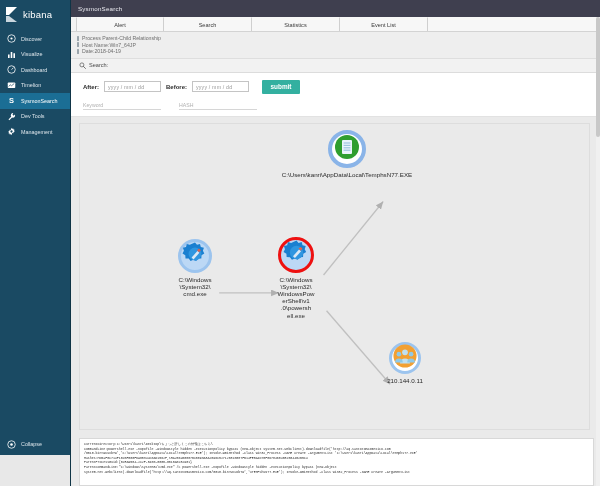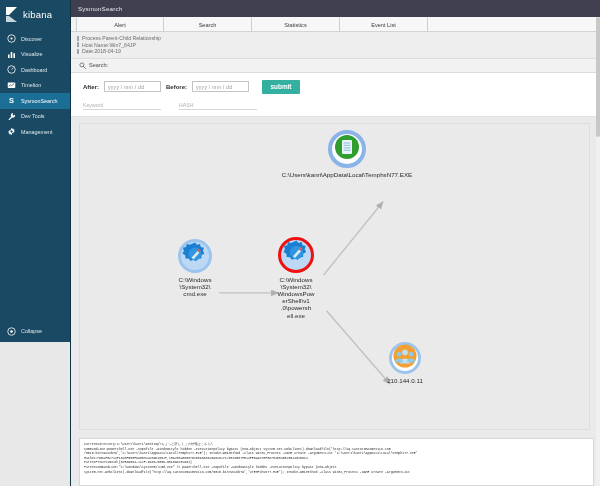--- a/index.html
+++ b/index.html
@@ -6,21 +6,21 @@
   html, body {
     width: 600px; height: 486px;
     font-family: "Liberation Sans", sans-serif;
     background: #e8e8e8;
     overflow: hidden;
   }
   #app { position: relative; width: 600px; height: 486px; display: flex; }
 
   
   #sidebar {
-    width: 70px; height: 342px;
+    width: 70px; height: 455px;
     background: #1a4a63;
     display: flex; flex-direction: column;
     flex: 0 0 70px;
     position: relative;
   }
   .logo-row {
     height: 29px; display: flex; align-items: center;
     padding-left: 6px; gap: 4px;
   }
   .logo-mark {

